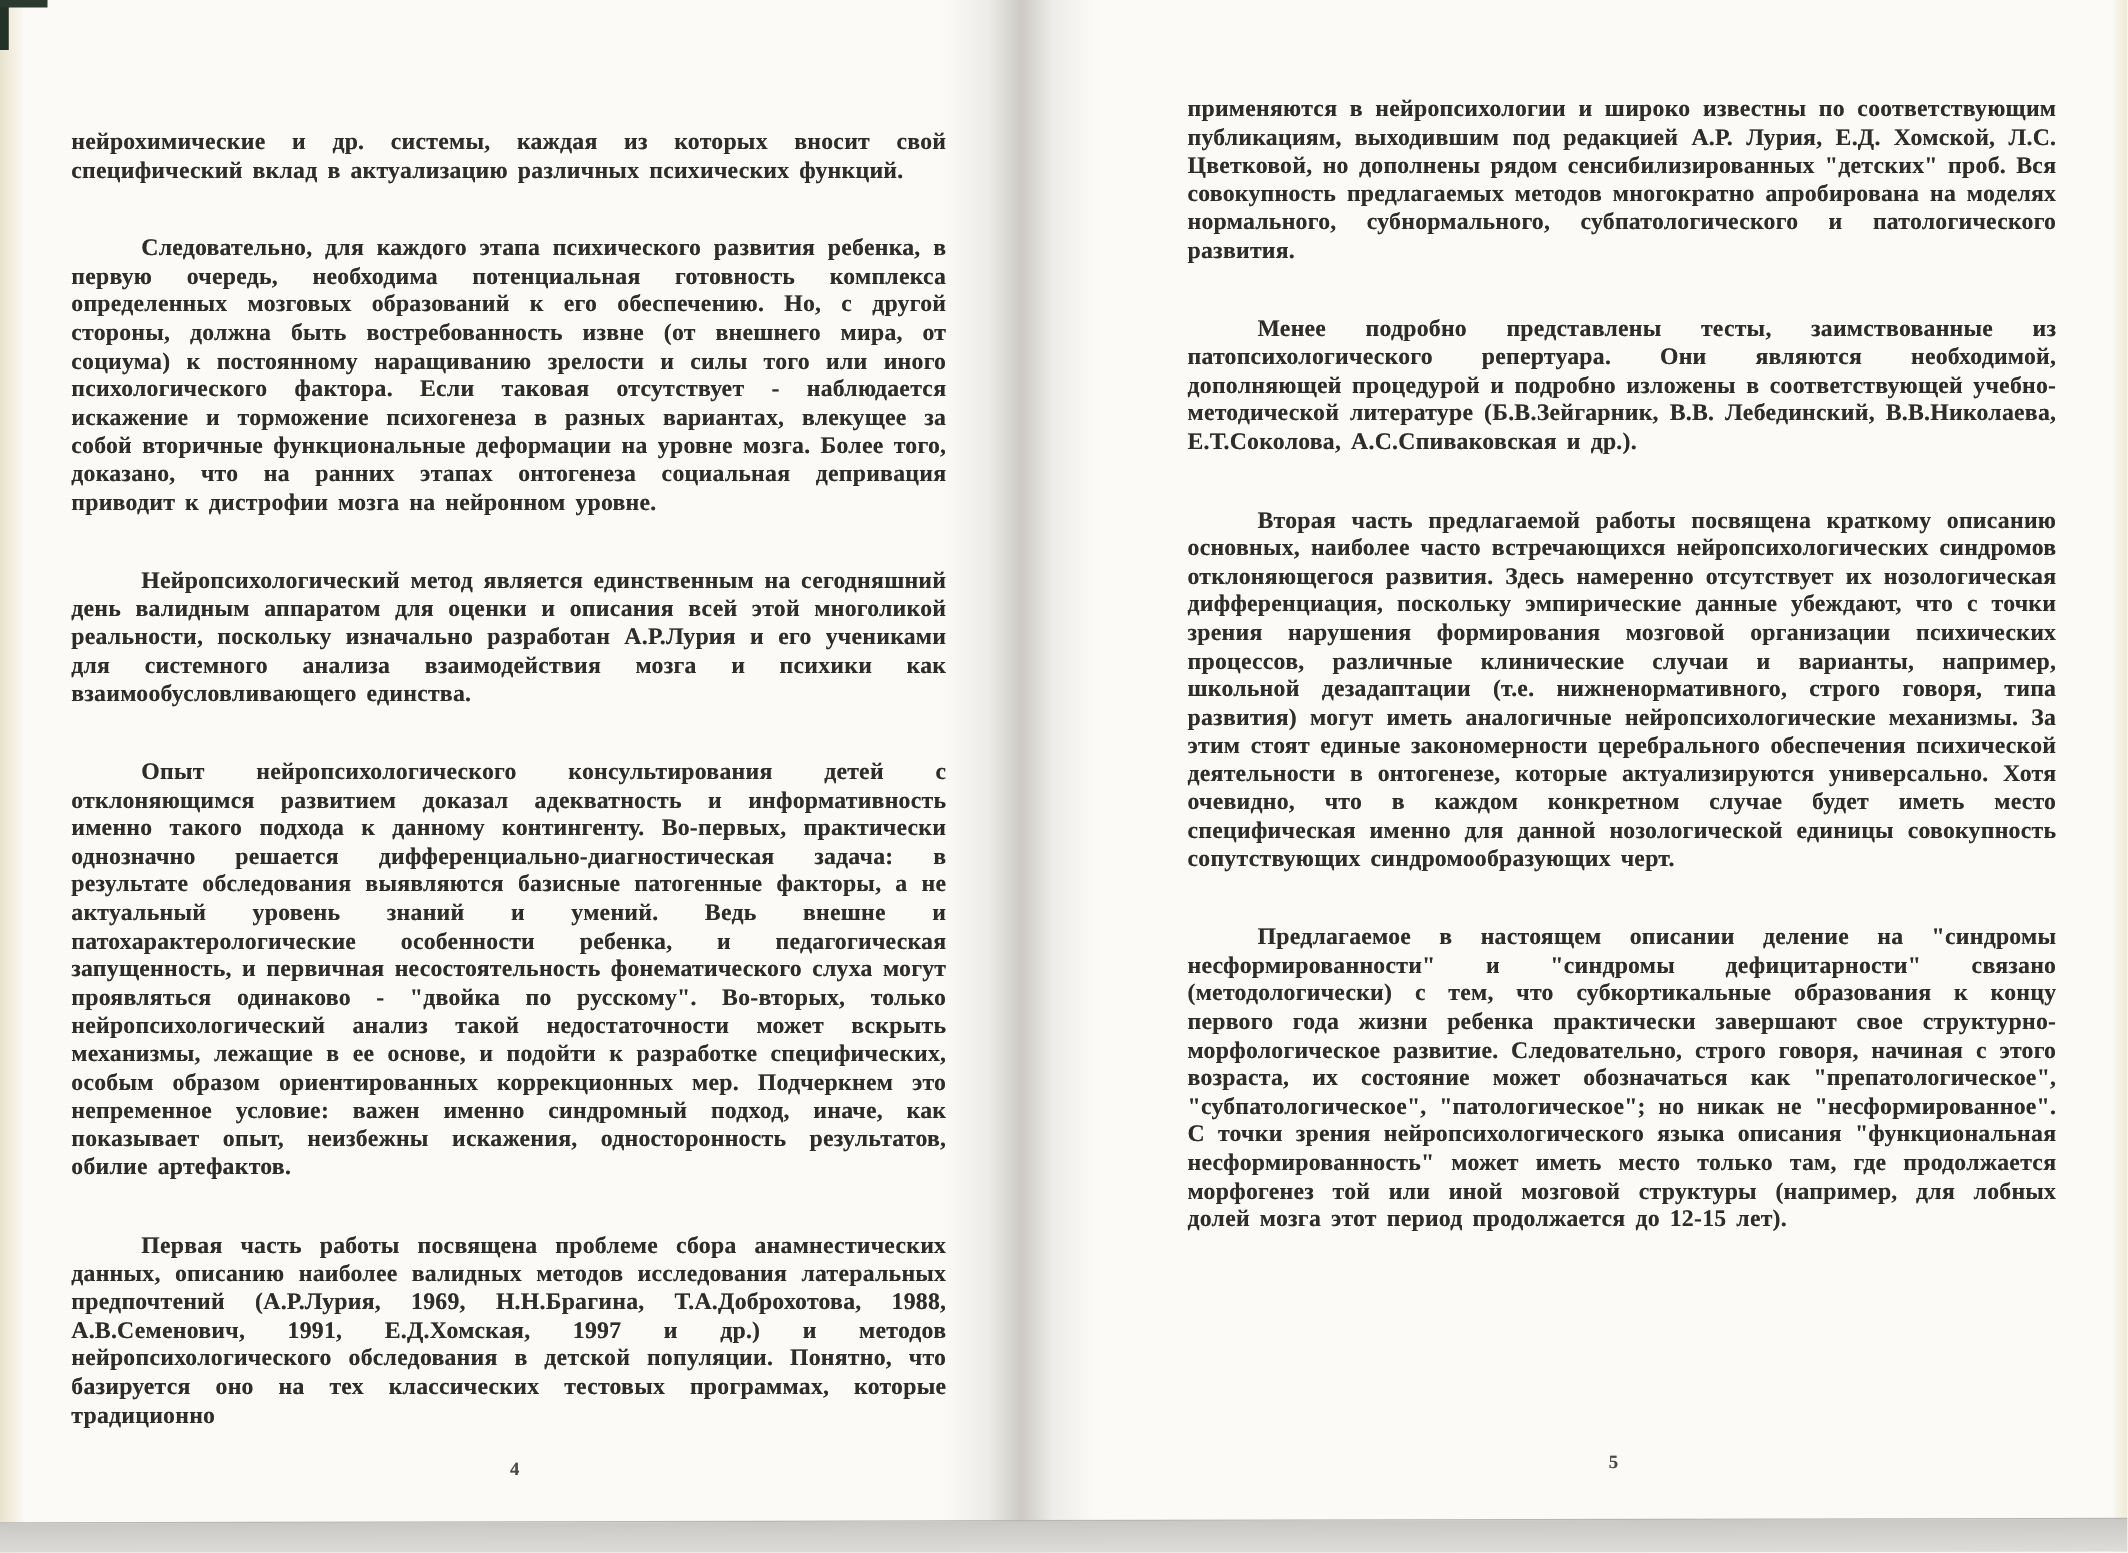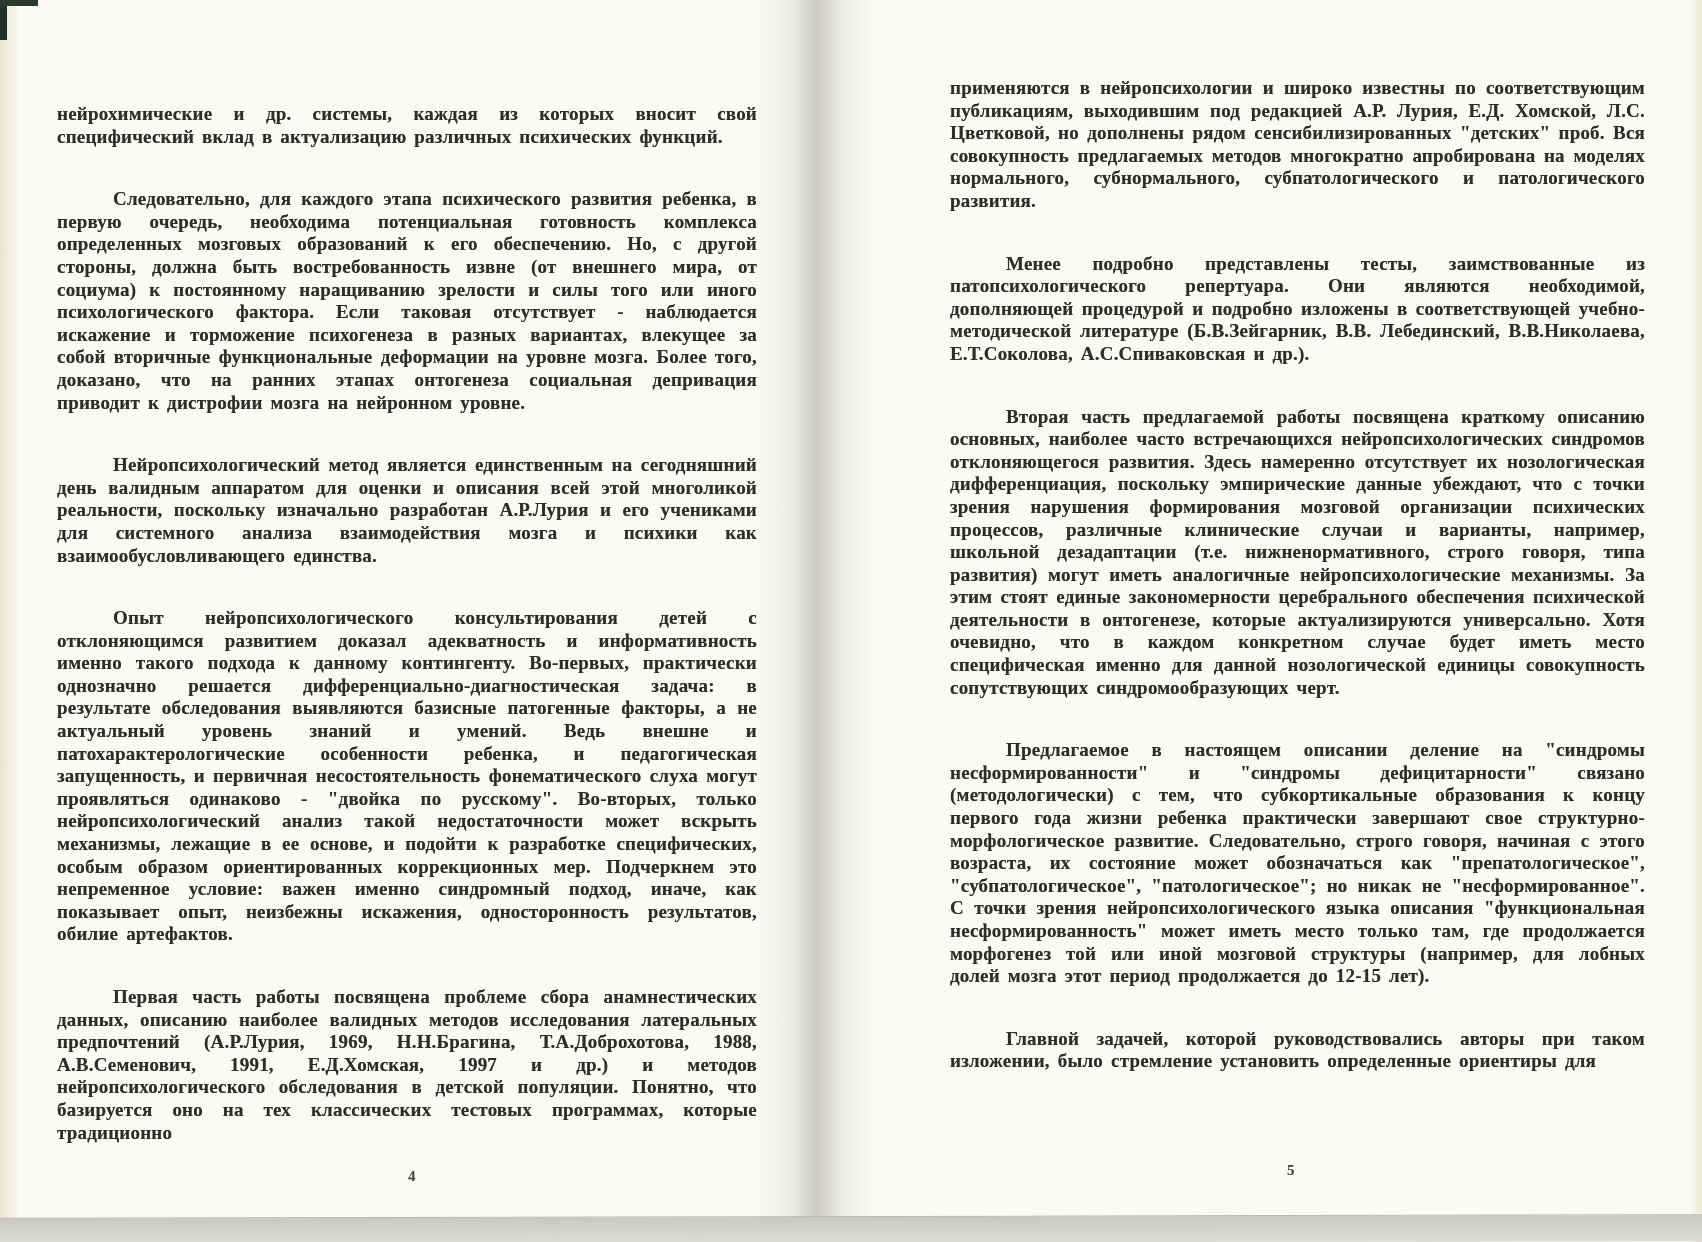--- a/index.html
+++ b/index.html
@@ -72,17 +72,16 @@
   <p class="indent">Нейропсихологический метод является единственным на сегодняшний день валидным аппаратом для оценки и описания всей этой многоликой реальности, поскольку изначально разработан А.Р.Лурия и его учениками для системного анализа взаимодействия мозга и психики как взаимообусловливающего единства.</p>
   <p class="indent">Опыт нейропсихологического консультирования детей с отклоняющимся развитием доказал адекватность и информативность именно такого подхода к данному контингенту. Во-первых, практически однозначно решается дифференциально-диагностическая задача: в результате обследования выявляются базисные патогенные факторы, а не актуальный уровень знаний и умений. Ведь внешне и патохарактерологические особенности ребенка, и педагогическая запущенность, и первичная несостоятельность фонематического слуха могут проявляться одинаково - "двойка по русскому". Во-вторых, только нейропсихологический анализ такой недостаточности может вскрыть механизмы, лежащие в ее основе, и подойти к разработке специфических, особым образом ориентированных коррекционных мер. Подчеркнем это непременное условие: важен именно синдромный подход, иначе, как показывает опыт, неизбежны искажения, односторонность результатов, обилие артефактов.</p>
   <p class="indent gap">Первая часть работы посвящена проблеме сбора анамнестических данных, описанию наиболее валидных методов исследования латеральных предпочтений (А.Р.Лурия, 1969, Н.Н.Брагина, Т.А.Доброхотова, 1988, А.В.Семенович, 1991, Е.Д.Хомская, 1997 и др.) и методов нейропсихологического обследования в детской популяции. Понятно, что базируется оно на тех классических тестовых программах, которые традиционно</p>
 </div>
 
 <div class="page-text right-col">
   <p>применяются в нейропсихологии и широко известны по соответствующим публикациям, выходившим под редакцией А.Р. Лурия, Е.Д. Хомской, Л.С. Цветковой, но дополнены рядом сенсибилизированных "детских" проб. Вся совокупность предлагаемых методов многократно апробирована на моделях нормального, субнормального, субпатологического и патологического развития.</p>
   <p class="indent">Менее подробно представлены тесты, заимствованные из патопсихологического репертуара. Они являются необходимой, дополняющей процедурой и подробно изложены в соответствующей учебно-методической литературе (Б.В.Зейгарник, В.В. Лебединский, В.В.Николаева, Е.Т.Соколова, А.С.Спиваковская и др.).</p>
   <p class="indent gap">Вторая часть предлагаемой работы посвящена краткому описанию основных, наиболее часто встречающихся нейропсихологических синдромов отклоняющегося развития. Здесь намеренно отсутствует их нозологическая дифференциация, поскольку эмпирические данные убеждают, что с точки зрения нарушения формирования мозговой организации психических процессов, различные клинические случаи и варианты, например, школьной дезадаптации (т.е. нижненормативного, строго говоря, типа развития) могут иметь аналогичные нейропсихологические механизмы. За этим стоят единые закономерности церебрального обеспечения психической деятельности в онтогенезе, которые актуализируются универсально. Хотя очевидно, что в каждом конкретном случае будет иметь место специфическая именно для данной нозологической единицы совокупность сопутствующих синдромообразующих черт.</p>
   <p class="indent">Предлагаемое в настоящем описании деление на "синдромы несформированности" и "синдромы дефицитарности" связано (методологически) с тем, что субкортикальные образования к концу первого года жизни ребенка практически завершают свое структурно-морфологическое развитие. Следовательно, строго говоря, начиная с этого возраста, их состояние может обозначаться как "препатологическое", "субпатологическое", "патологическое"; но никак не "несформированное". С точки зрения нейропсихологического языка описания "функциональная несформированность" может иметь место только там, где продолжается морфогенез той или иной мозговой структуры (например, для лобных долей мозга этот период продолжается до 12-15 лет).</p>
-  <p class="indent">Главной задачей, которой руководствовались авторы при таком изложении, было стремление установить определенные ориентиры для</p>
 </div>
 
 <div class="page-number pn-left">4</div>
 <div class="page-number pn-right">5</div>
 
 </body></html>

